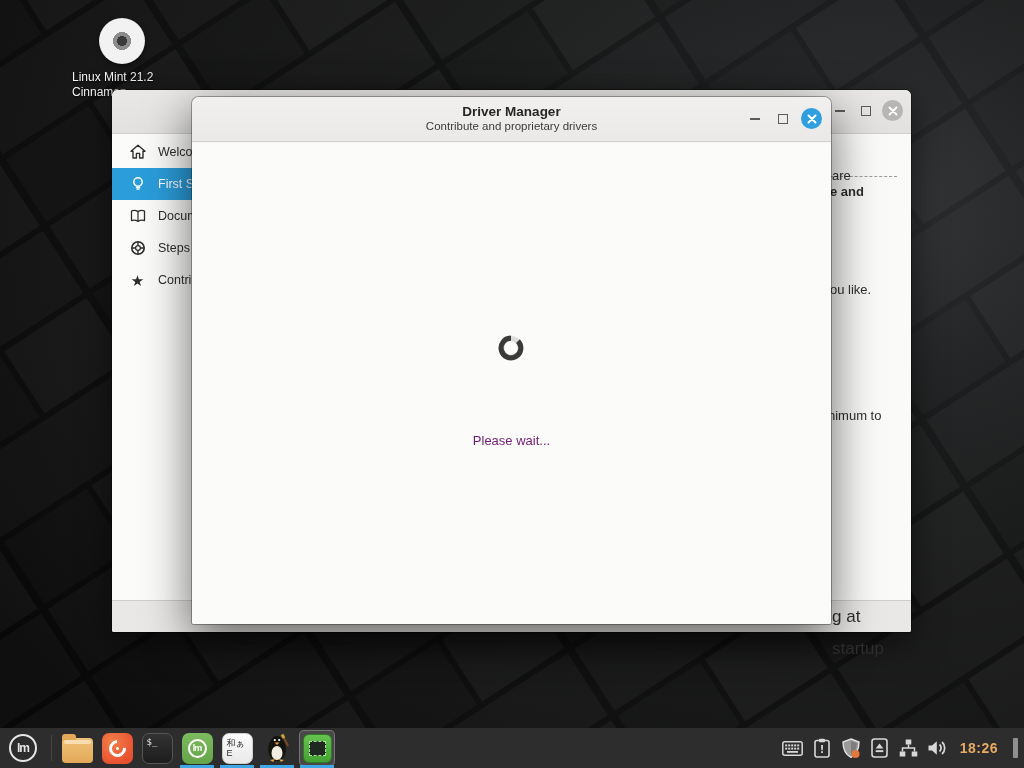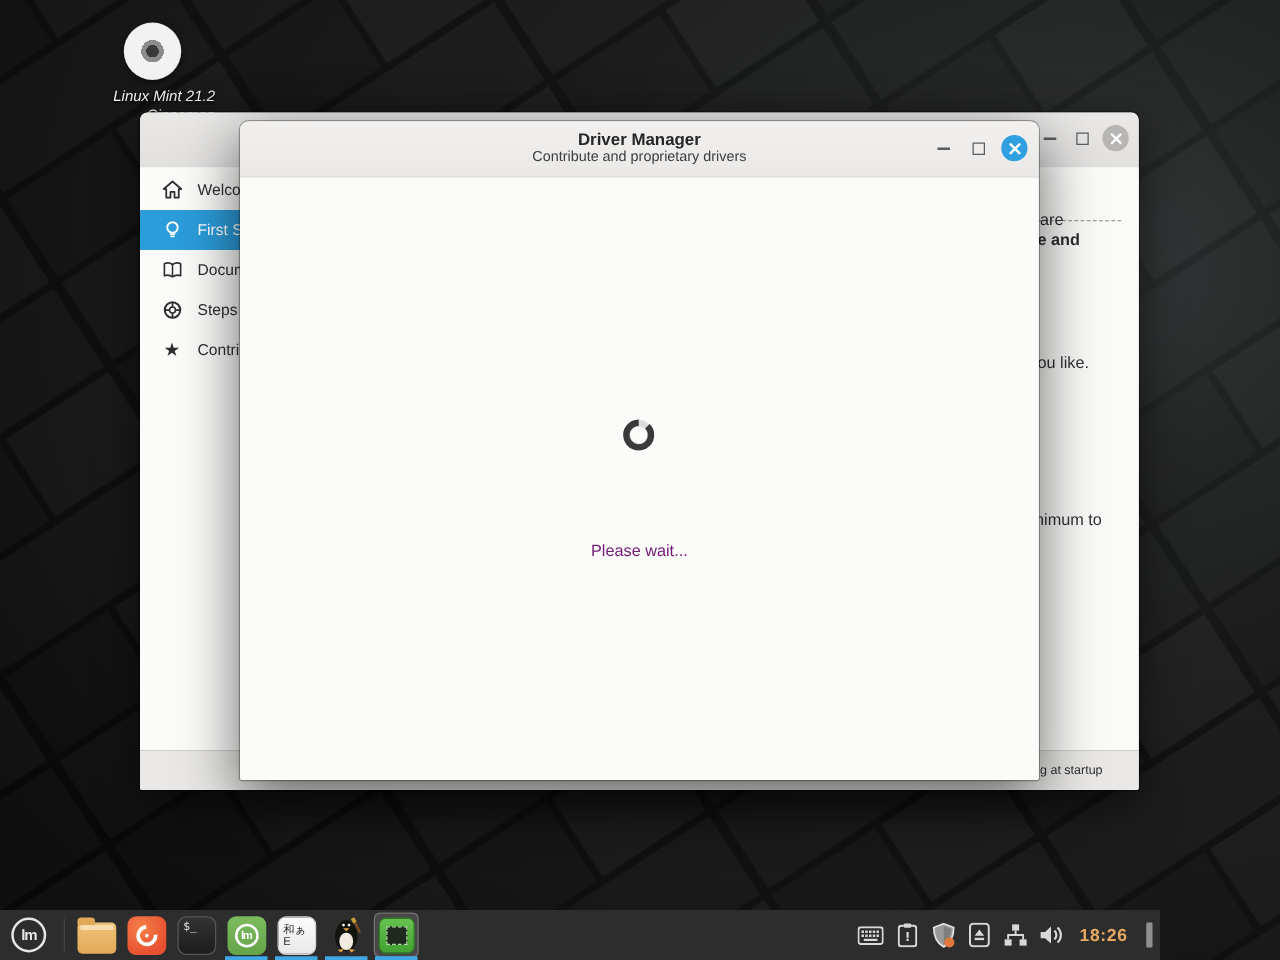--- a/index.html
+++ b/index.html
@@ -4,21 +4,21 @@
 <style>
   * { margin:0; padding:0; box-sizing:border-box; }
   html,body { width:1024px; height:768px; overflow:hidden; background:#141414;
               font-family:"Liberation Sans","DejaVu Sans",sans-serif; }
   .stage { position:absolute; inset:0; width:1024px; height:768px; }
 
   
   .wallpaper { position:absolute; inset:0; z-index:0; }
 
   
-  .desktop-icon { position:absolute; left:72px; top:18px; width:100px; z-index:1; text-align:right; cursor:default;font-style:italic; }
+  .desktop-icon { position:absolute; left:72px; top:18px; width:100px; z-index:1; text-align:left; cursor:default; }
   .disc { width:46px; height:46px; margin:0 auto; border-radius:50%;
           background:radial-gradient(circle at 50% 50%, #3a3a3a 0 5px, #8c8c8c 5px 9px, #f2f2f2 9px 22px, #e0e0e0 23px);
           box-shadow:0 2px 5px rgba(0,0,0,.5); }
   .desktop-icon .lbl { margin-top:6px; font-size:12px; line-height:15px; color:#f4f4f4;
           text-shadow:0 1px 2px rgba(0,0,0,.9); }
 
   
   .win-btn { display:inline-flex; align-items:center; justify-content:center; width:20px; height:20px; cursor:pointer; }
   .glyph-min { width:10px; height:2px; background:#5c5c5c; }
   .glyph-max { width:10px; height:10px; border:1.5px solid #5c5c5c; background:transparent; }
@@ -38,21 +38,21 @@
   .side-item { display:flex; align-items:center; height:32px; padding-left:17px; gap:12px;
              font-size:12.5px; color:#2e2e2e; cursor:pointer; white-space:nowrap; }
   .side-item.selected { background:#2b9ddb; color:#ffffff; }
   .side-item .ic { width:17px; height:17px; flex:0 0 17px; display:flex; align-items:center; justify-content:center; }
   .star-glyph { font-size:15px; color:#2e2e2e; line-height:1; }
   .welcome .content-strip { position:absolute; left:230px; top:44px; right:0; bottom:32px; background:#fafaf9; }
   .dash-line { position:absolute; left:488px; right:14px; top:42px; border-top:1px dashed #9e9d9b; }
   .frag { position:absolute; font-size:13px; color:#2f2f2f; white-space:nowrap; }
   .welcome .footer { position:absolute; left:0; right:0; bottom:0; height:32px; background:#e9e8e6;
              border-top:1px solid #cfcecc; border-radius:0 0 2px 2px; }
-  .footer-frag { position:absolute; left:720px; top:0; height:32px; line-height:32px; font-size:10px; color:#2e2e2e; }
+  .footer-frag { position:absolute; left:720px; top:0; height:32px; line-height:32px; font-size:17px; color:#2e2e2e; }
 
   
   .dialog { position:absolute; left:192px; top:97px; width:639px; height:527px; z-index:3;
             background:#f7f6f5; border-radius:7px 7px 2px 2px;
             box-shadow:0 14px 48px rgba(0,0,0,.6), 0 0 0 1px rgba(0,0,0,.3); }
   .dialog .titlebar { position:absolute; left:0; top:0; right:0; height:45px;
             background:linear-gradient(#f1f0ef,#eae9e8); border-bottom:1px solid #d2d1cf;
             border-radius:7px 7px 0 0; }
   .dialog .title { position:absolute; left:0; right:0; top:7px; text-align:center;
             font-size:13.5px; font-weight:bold; color:#262626; }
@@ -60,21 +60,21 @@
             font-size:11.5px; color:#3c3c3c; }
   .dialog .controls { position:absolute; right:9px; top:11px; display:flex; gap:8px; align-items:center; }
   .dialog .circle-close { background:#2f9fe0; }
   .dialog .body { position:absolute; left:0; top:46px; right:0; bottom:0; background:#fbfbfa; border-radius:0 0 2px 2px; }
   .spinner { position:absolute; left:304px; top:190px; width:30px; height:30px; }
   .status-heading { position:absolute; left:0; right:0; top:253px; text-align:center;
             font-size:18px; font-weight:bold; color:#1f1f1f; }
   .status-wait { position:absolute; left:0; right:0; top:290px; text-align:center; font-size:13px; color:#701a75; }
 
   
-  .taskbar { position:absolute; left:0; bottom:0; width:928px; height:40px; background:#2d2d2d; z-index:5;
+  .taskbar { position:absolute; left:0; bottom:0; width:1024px; height:40px; background:#2d2d2d; z-index:5;
              display:flex; align-items:center; }
   .tb-left { display:flex; align-items:center; height:40px; }
   .menu-btn { width:46px; height:40px; display:flex; align-items:center; justify-content:center; cursor:pointer; }
   .mint-ring { width:28px; height:28px; border-radius:50%; border:2px solid #e6e6e6;
                display:flex; align-items:center; justify-content:center;
                font-weight:bold; font-size:12px; color:#e6e6e6; letter-spacing:-1px; }
   .tb-sep { width:1px; height:26px; background:#454545; margin:0 5px; }
   .launcher { position:relative; width:40px; height:40px; display:flex; align-items:center; justify-content:center; cursor:pointer; }
   .tile { width:31px; height:31px; border-radius:7px; position:relative; }
   .tile-folder { background:linear-gradient(#f0c279,#e2a958); border-radius:4px; position:relative; width:31px; height:25px; margin-top:5px; }

